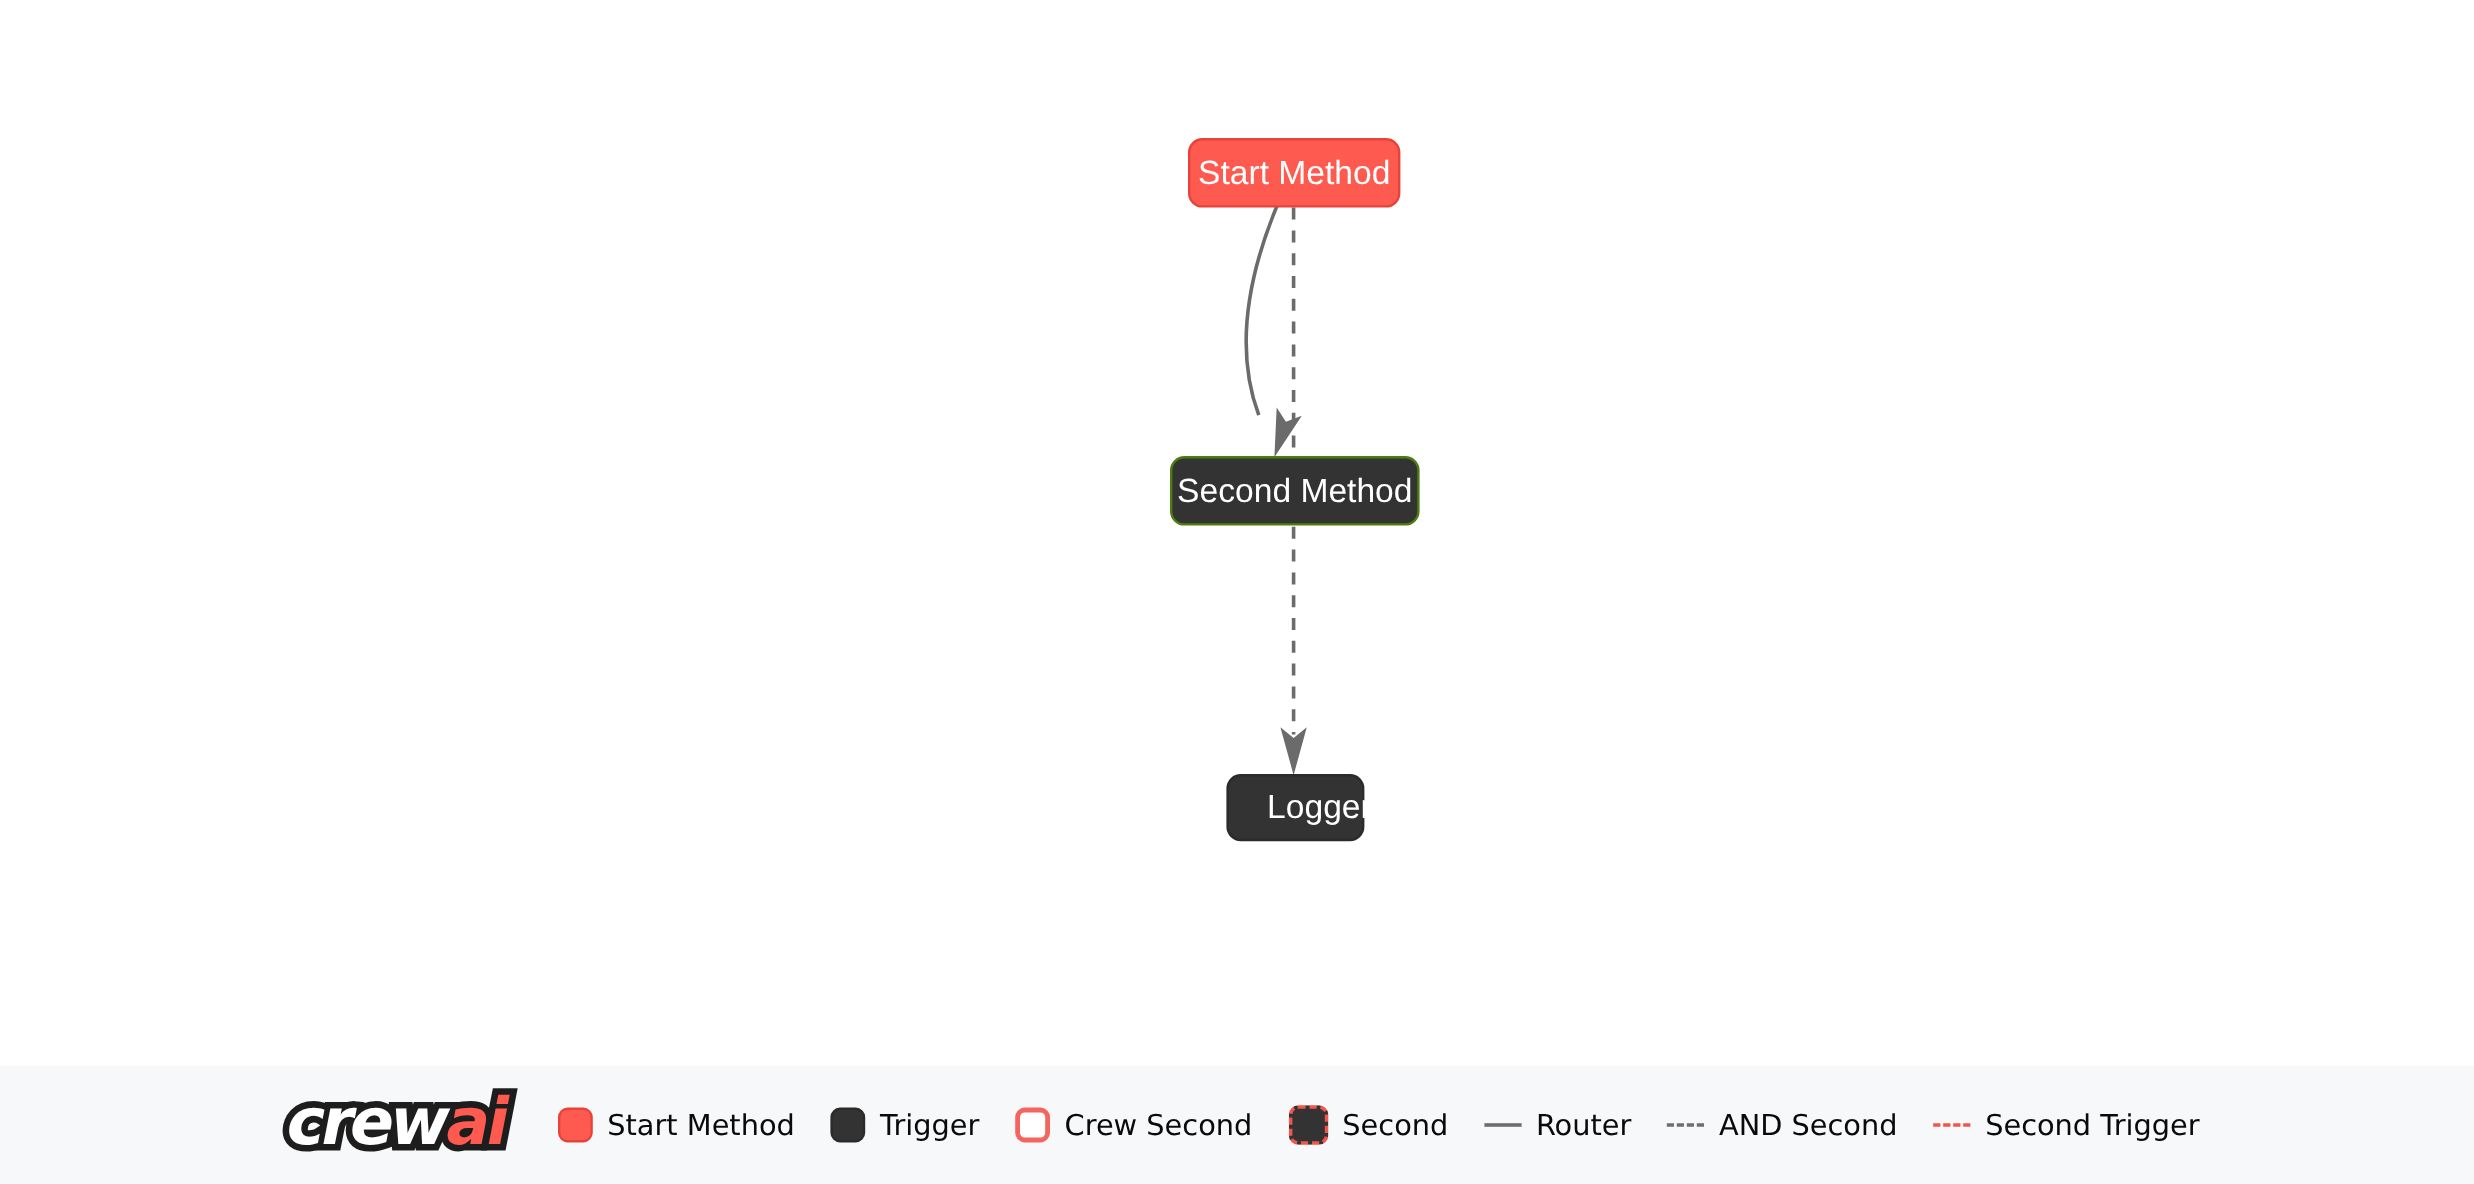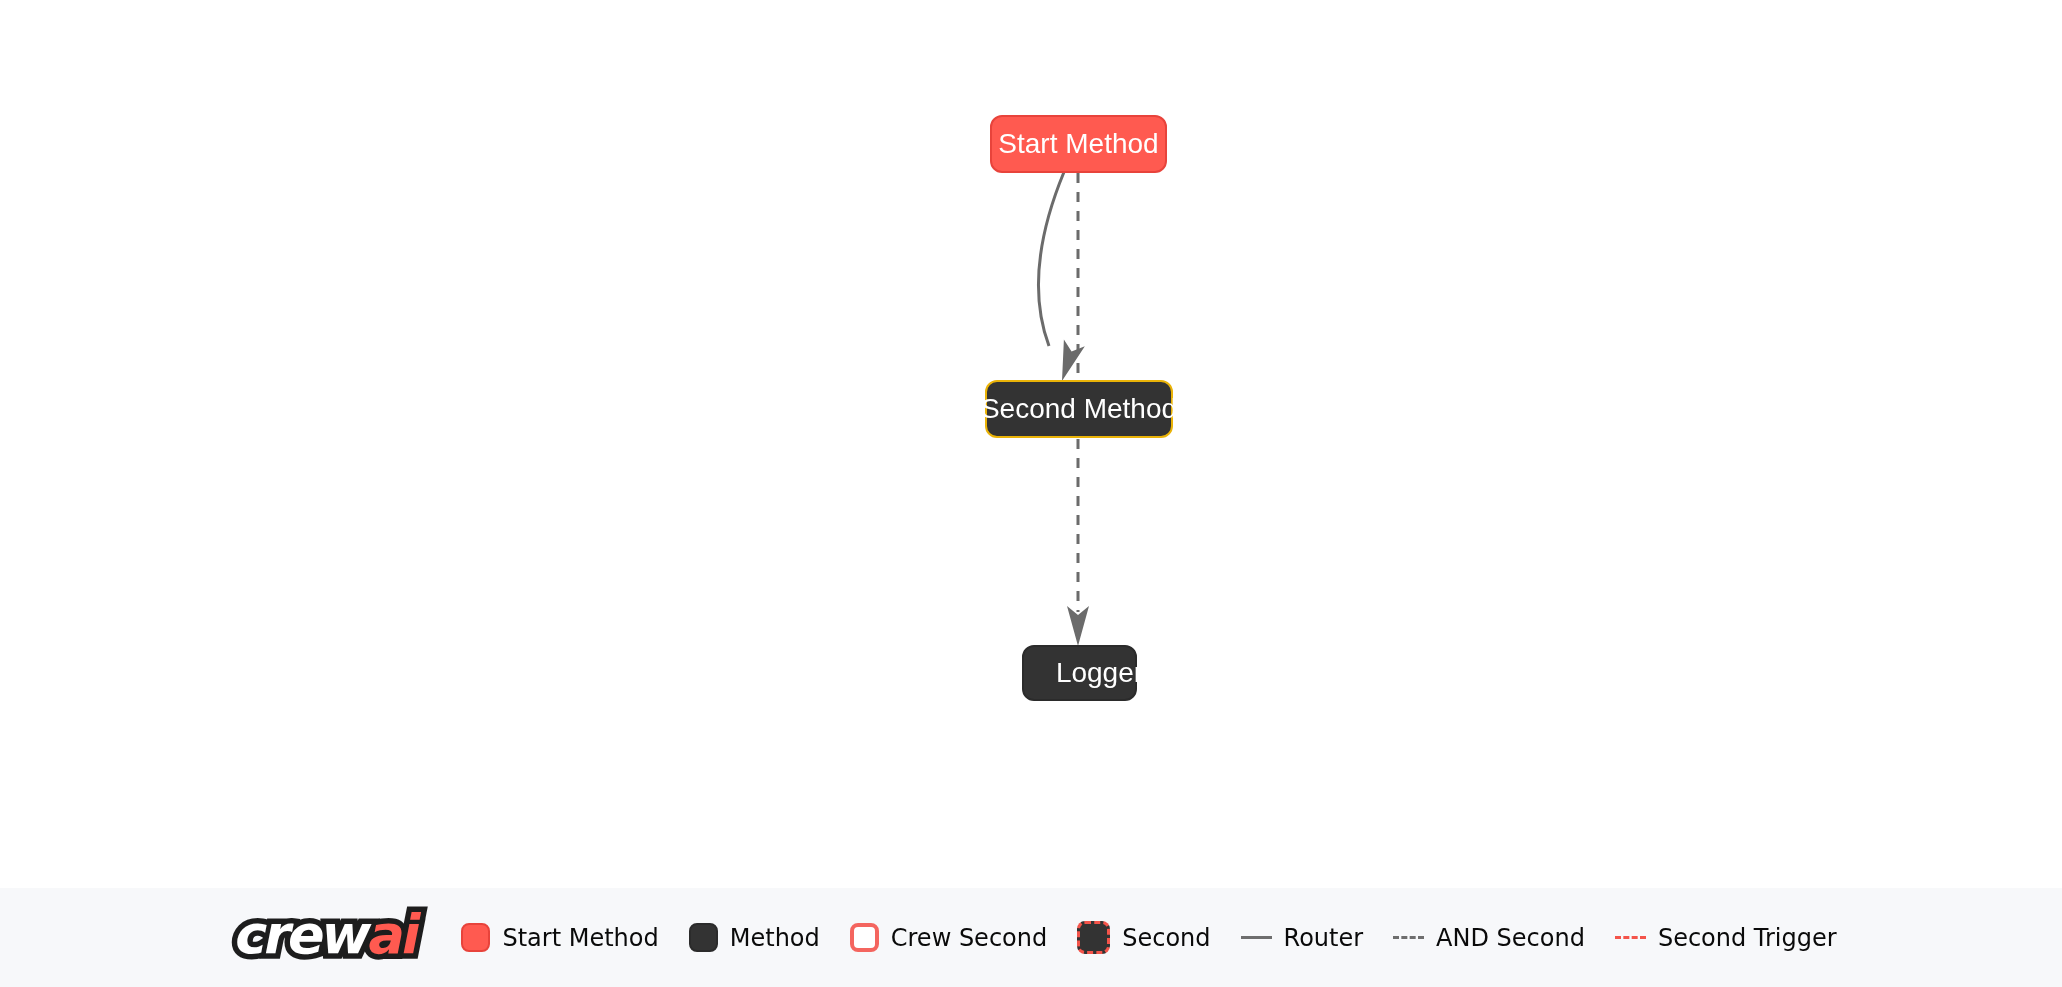--- a/index.html
+++ b/index.html
@@ -40,24 +40,23 @@
     white-space: nowrap;
     cursor: pointer;
     user-select: none;
   }
   .node-start {
     left: 990px; top: 115px; width: 177px; height: 58px;
     background: #FF5A50;
     border: 2px solid #E8433B;
   }
   .node-second {
-    left: 975px; top: 380px; width: 188px; height: 58px;
+    left: 975px; top: 380px; width: 208px; height: 58px;
     background: #333333;
-    border: 2px solid #eab308;
-    margin-left: 10px;
+    border: 2px solid #4d7c0f;
   }
   .node-logger {
     left: 1022px; top: 645px; width: 115px; height: 56px;
     background: #333333;
     border: 2px solid #2B2B2B;
     padding-left: 40px;
   }
 
   
   .footer {
@@ -154,21 +153,21 @@
     <span class="logo-fill"><span class="logo-crew">crew</span><span class="logo-ai">ai</span></span>
   </div>
 
   <div class="legend-item">
     <span class="swatch sw-start"></span>
     <span class="legend-label">Start Method</span>
   </div>
 
   <div class="legend-item">
     <span class="swatch sw-method"></span>
-    <span class="legend-label">Method</span>
+    <span class="legend-label">Trigger</span>
   </div>
 
   <div class="legend-item">
     <span class="swatch sw-crew"></span>
     <span class="legend-label">Crew Second</span>
   </div>
 
   <div class="legend-item">
     <span class="swatch sw-router"></span>
     <span class="legend-label">Second</span>

